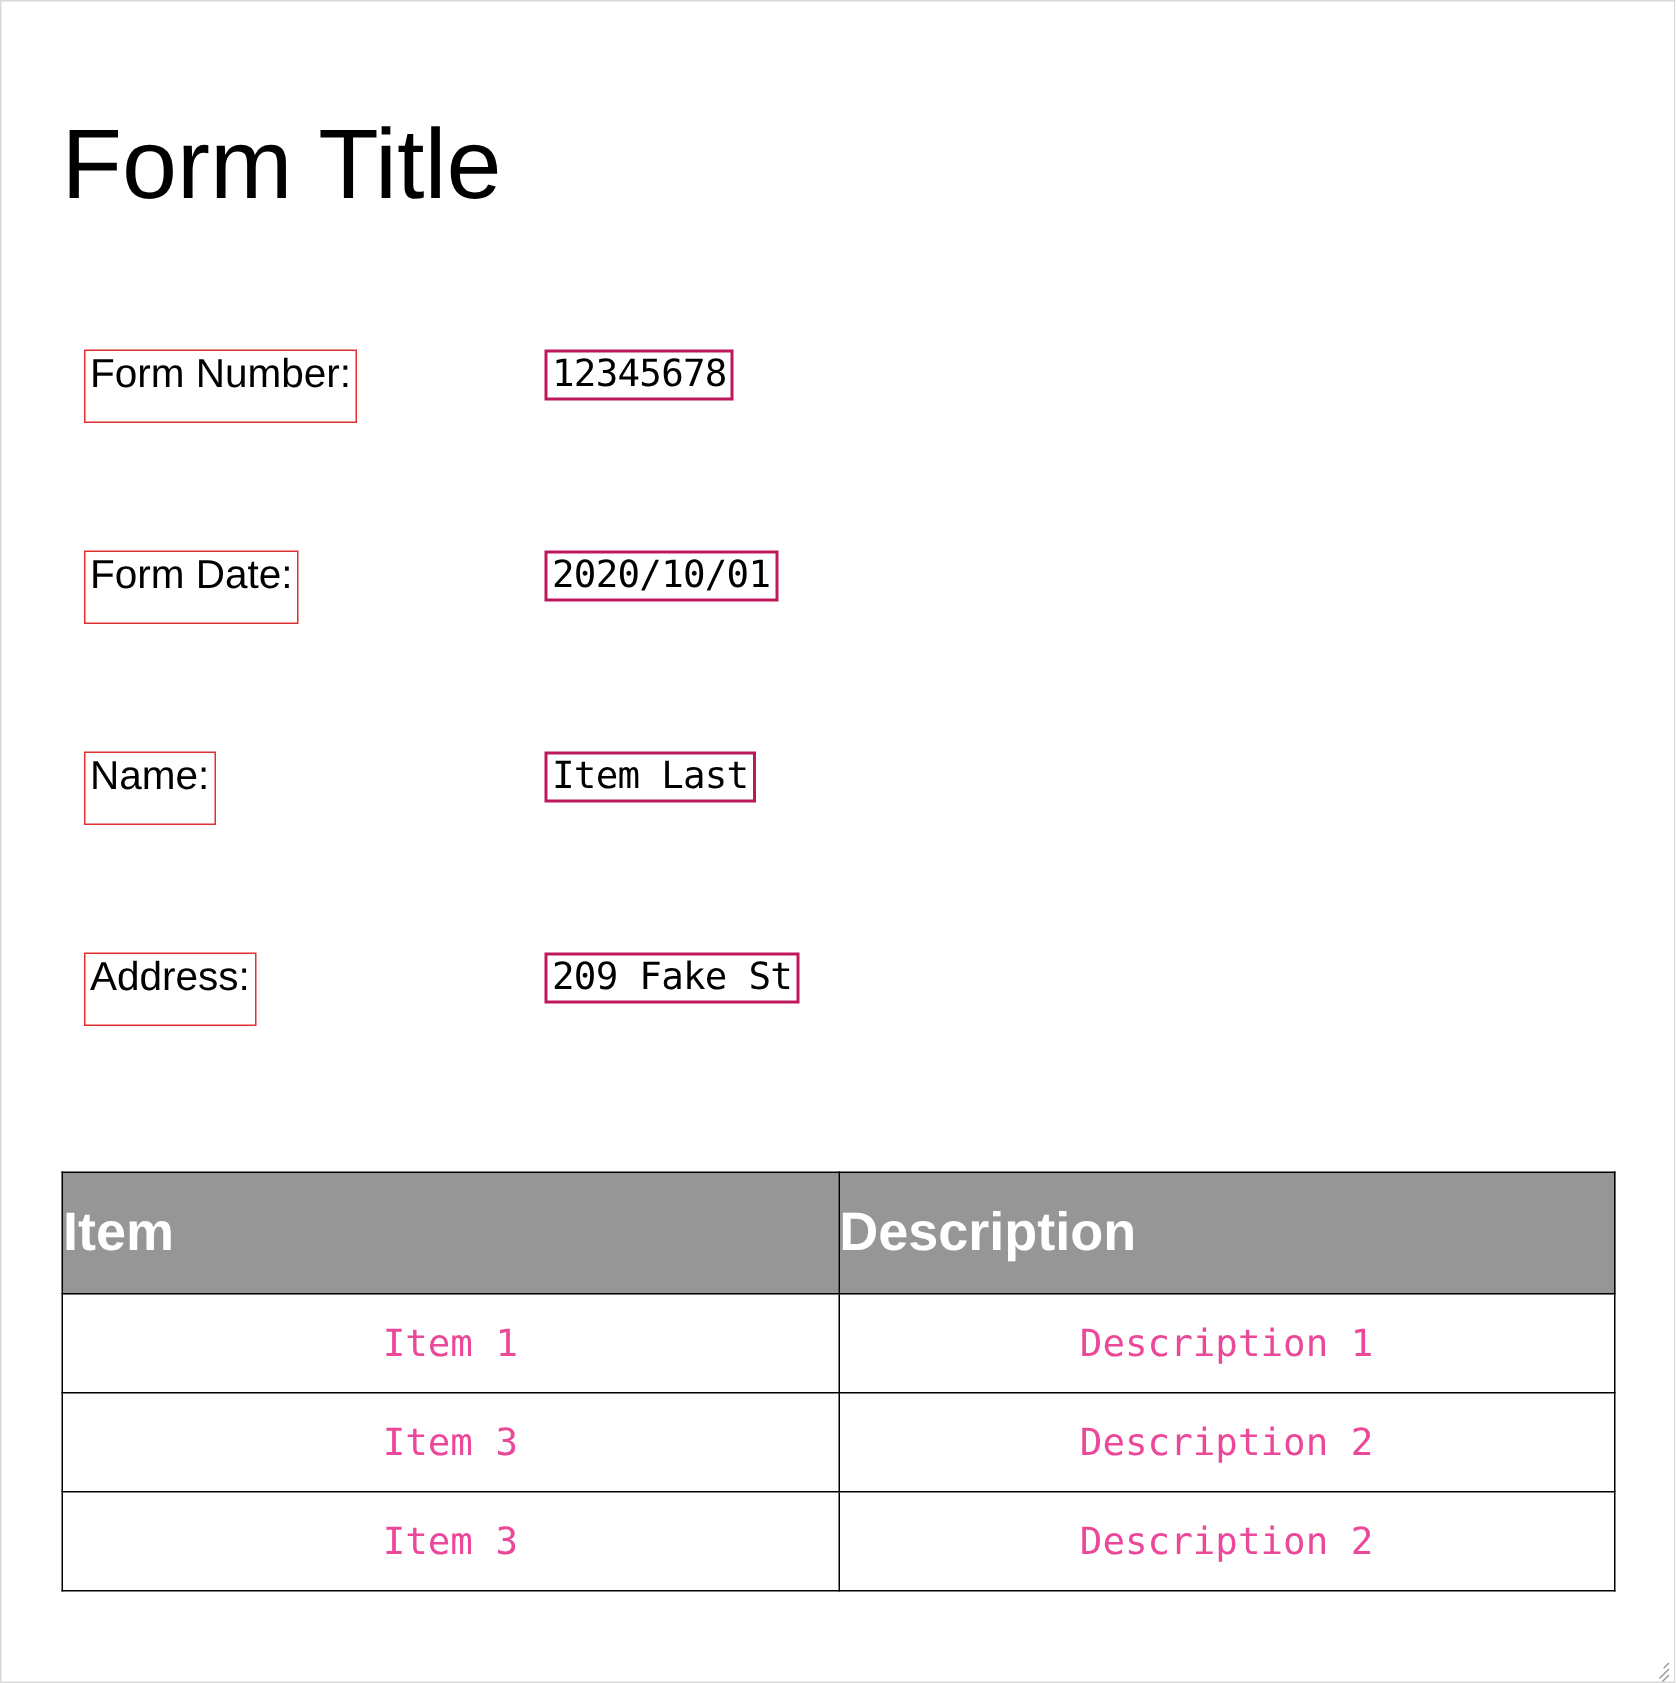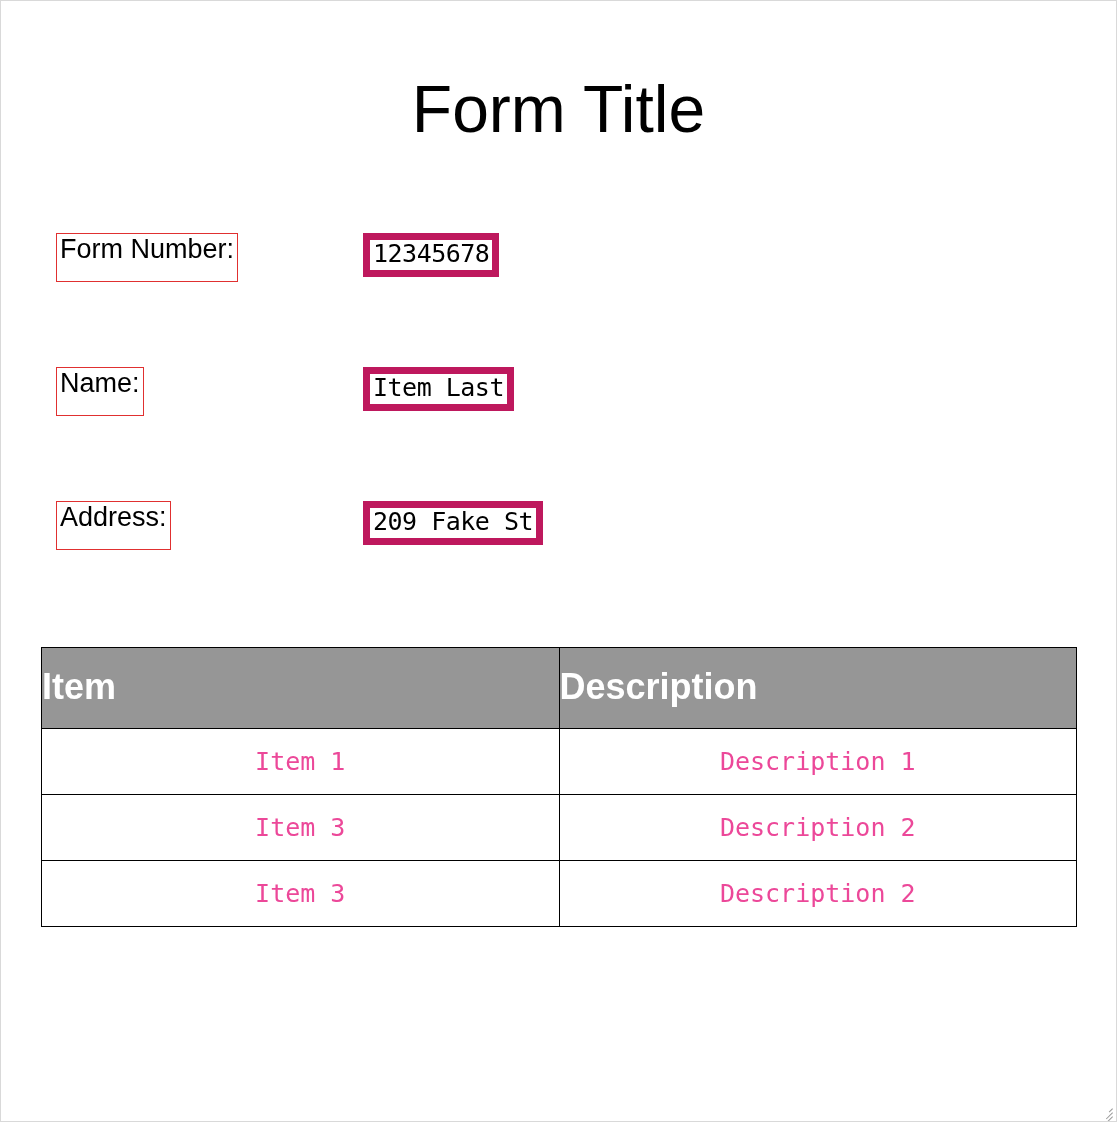--- a/index.html
+++ b/index.html
@@ -22,21 +22,21 @@
   #doc {
     position: absolute;
     left: 0;
     top: 0;
     right: 0;
     bottom: 0;
     padding: 10px 40px 20px 40px;
     box-sizing: border-box;
   }
   .title {
-    text-align: center;
+    text-align: left;
     font-family: "Liberation Sans", sans-serif;
     font-size: 66px;
     font-weight: 400;
     color: #000000;
     margin: 60px 0 0 0;
     letter-spacing: 0px;
   }
   .fields {
     margin-top: 86px;
   }
@@ -56,21 +56,21 @@
     line-height: 1.05;
     white-space: nowrap;
   }
   .field-value {
     position: absolute;
     left: 322px;
     top: 0;
     font-size: 27px;
     font-family: "Liberation Sans", sans-serif;
     color: #000000;
-    border: 7px solid #be185d;
+    border: 2px solid #be185d;
     padding: 1px 3px 3px 3px;
     line-height: 1.05;
     white-space: nowrap;
   }
   .field-value.mono {
     font-family: "DejaVu Sans Mono", monospace;
     font-size: 25px;
     letter-spacing: -0.5px;
   }
   table.items {
@@ -124,20 +124,24 @@
 
     <div class="title">Form Title</div>
 
     <div class="fields">
 
       <div class="field-row">
         <div class="field-label">Form Number:</div>
         <div class="field-value mono">12345678</div>
       </div>
 
+      <div class="field-row">
+        <div class="field-label">Form Date:</div>
+        <div class="field-value mono">2020/10/01</div>
+      </div>
 
       <div class="field-row">
         <div class="field-label">Name:</div>
         <div class="field-value mono">Item Last</div>
       </div>
 
       <div class="field-row">
         <div class="field-label">Address:</div>
         <div class="field-value mono">209 Fake St</div>
       </div>

